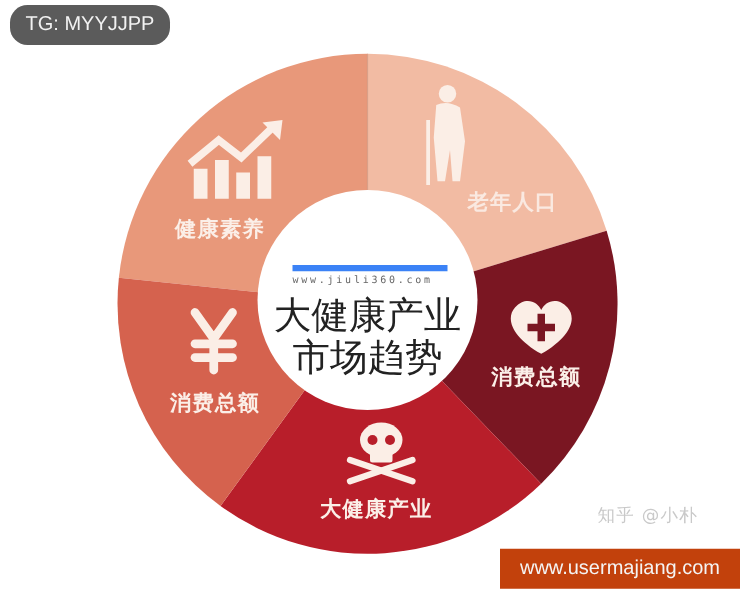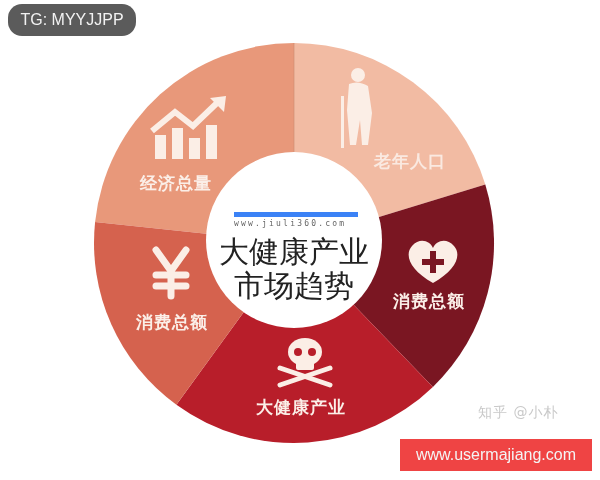--- a/index.html
+++ b/index.html
@@ -1,21 +1,21 @@
 <!DOCTYPE html>
 <html><head>
 <meta charset="utf-8">
 <style>
   html, body { margin:0; padding:0; }
   body { width:600px; height:480px; background:#ffffff; position:relative; overflow:hidden;
          font-family:"DejaVu Sans", sans-serif; }
   .tag-tl { position:absolute; left:8px; top:4px; width:128px; height:32px; background:#5b5b5b;
             color:#f2f2f2; font-family:"Liberation Sans", sans-serif; font-size:16px;
             line-height:32px; text-align:center;border-radius:14px; }
-  .tag-br { position:absolute; left:400px; top:439px; width:192px; height:32px; background:#ef4444;
+  .tag-br { position:absolute; left:400px; top:439px; width:192px; height:32px; background:#c2410c;
             color:#f4f4f4; font-family:"Liberation Sans", sans-serif; font-size:16px;
             line-height:32px; text-align:center; }
   .zhihu { position:absolute; left:478px; top:404px; color:#c9c9c9; font-size:14px;
            font-family:"DejaVu Sans", sans-serif; letter-spacing:1px; }
   svg.wheel { position:absolute; left:0; top:0; }
   .seg-label { position:absolute; color:#fbefe8; font-family:"DejaVu Serif", serif;
                font-weight:bold; font-size:17px; letter-spacing:1px; white-space:nowrap; }
   .center { position:absolute; left:206px; top:152px; width:176px; height:176px; border-radius:50%;
             background:#ffffff; }
   .logo-row { position:absolute; left:30px; top:26px; width:130px; height:30px; }
@@ -80,21 +80,21 @@
     <line x1="171" y1="271" x2="171" y2="296"></line>
     <line x1="156" y1="275" x2="186" y2="275"></line>
     <line x1="156" y1="286" x2="186" y2="286"></line>
   </g>
 </svg>
 
 <div class="seg-label" style="left:374px; top:150px; color:#fbefe8; opacity:0.9;text-align:center;">老年人口</div>
 <div class="seg-label" style="left:393px; top:290px;">消费总额</div>
 <div class="seg-label" style="left:256px; top:396px;">大健康产业</div>
 <div class="seg-label" style="left:136px; top:311px;">消费总额</div>
-<div class="seg-label" style="left:140px; top:172px;">经济总量</div>
+<div class="seg-label" style="left:140px; top:172px;">健康素养</div>
 
 <div class="center">
   <div class="logo-url">www.jiuli360.com</div>
   <div class="center-title" style="top:80px;">大健康产业</div>
   <div class="center-title" style="top:114px;">市场趋势</div>
 </div>
 
 <div class="zhihu">知乎 @小朴</div>
 <div class="tag-tl">TG: MYYJJPP</div>
 <div class="tag-br">www.usermajiang.com</div>

